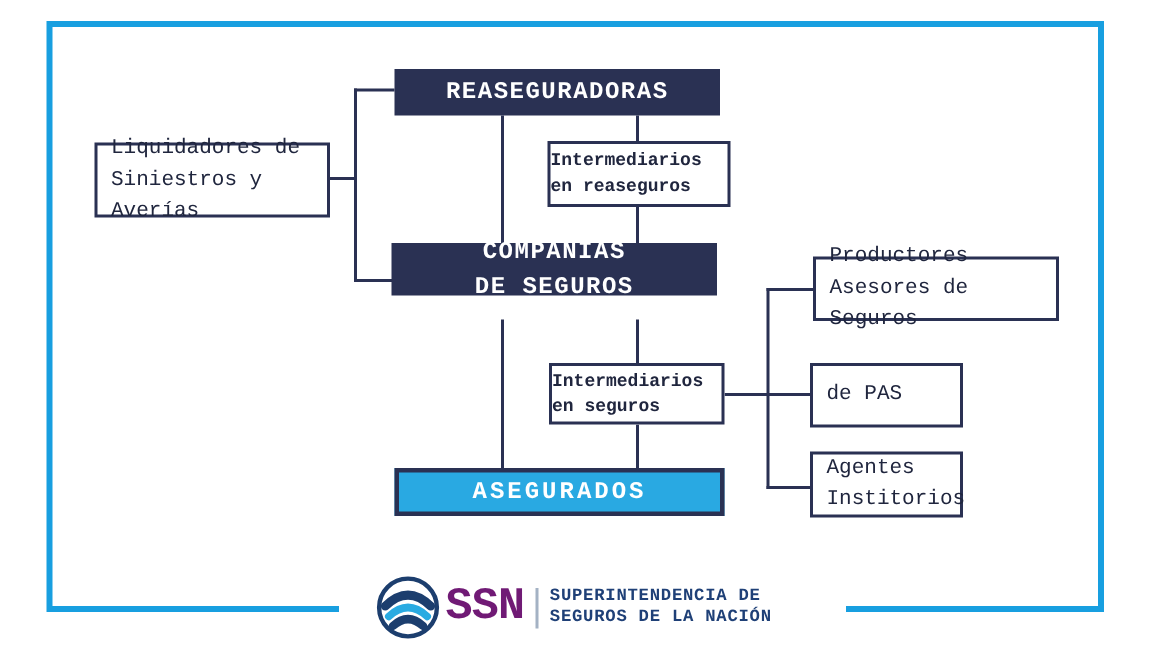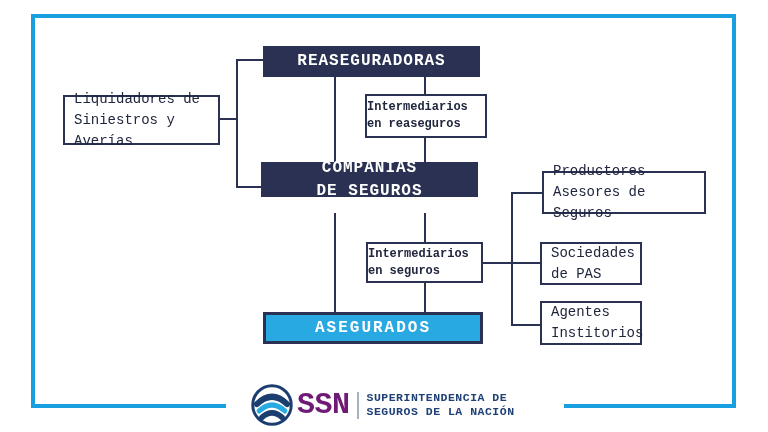--- a/index.html
+++ b/index.html
@@ -88,21 +88,20 @@
     <span>Productores</span>
     <span>Asesores de Seguros</span>
   </div>
 
   <div class="box whitebox bold" style="left:366px;top:242px;width:117px;height:41px;">
     <span>Intermediarios</span>
     <span>en seguros</span>
   </div>
 
   <div class="box whitebox" style="left:540px;top:242px;width:102px;height:43px;">
-    <span>Sociedades</span>
     <span>de PAS</span>
   </div>
 
   <div class="box whitebox" style="left:540px;top:301px;width:102px;height:44px;">
     <span>Agentes</span>
     <span>Institorios</span>
   </div>
 
   <div class="box cyanbox" style="left:263px;top:312px;width:220px;height:32px;">
     <span>ASEGURADOS</span>

